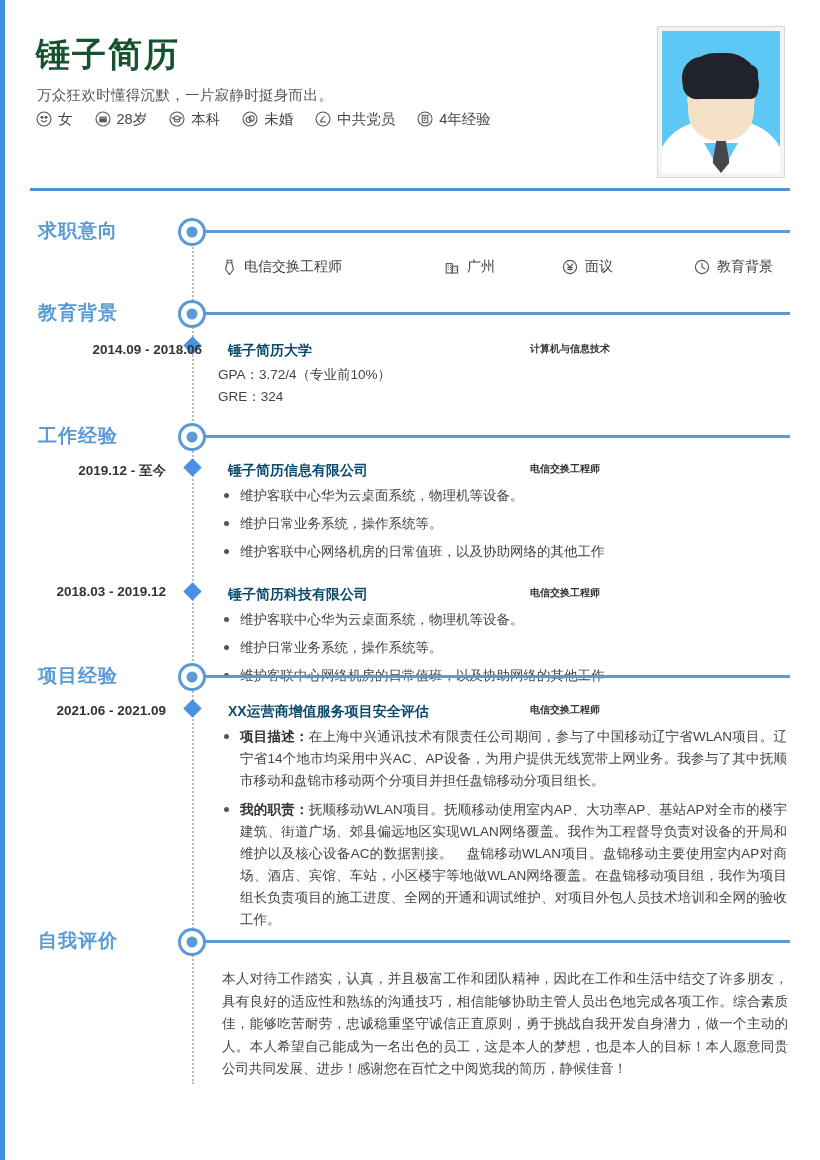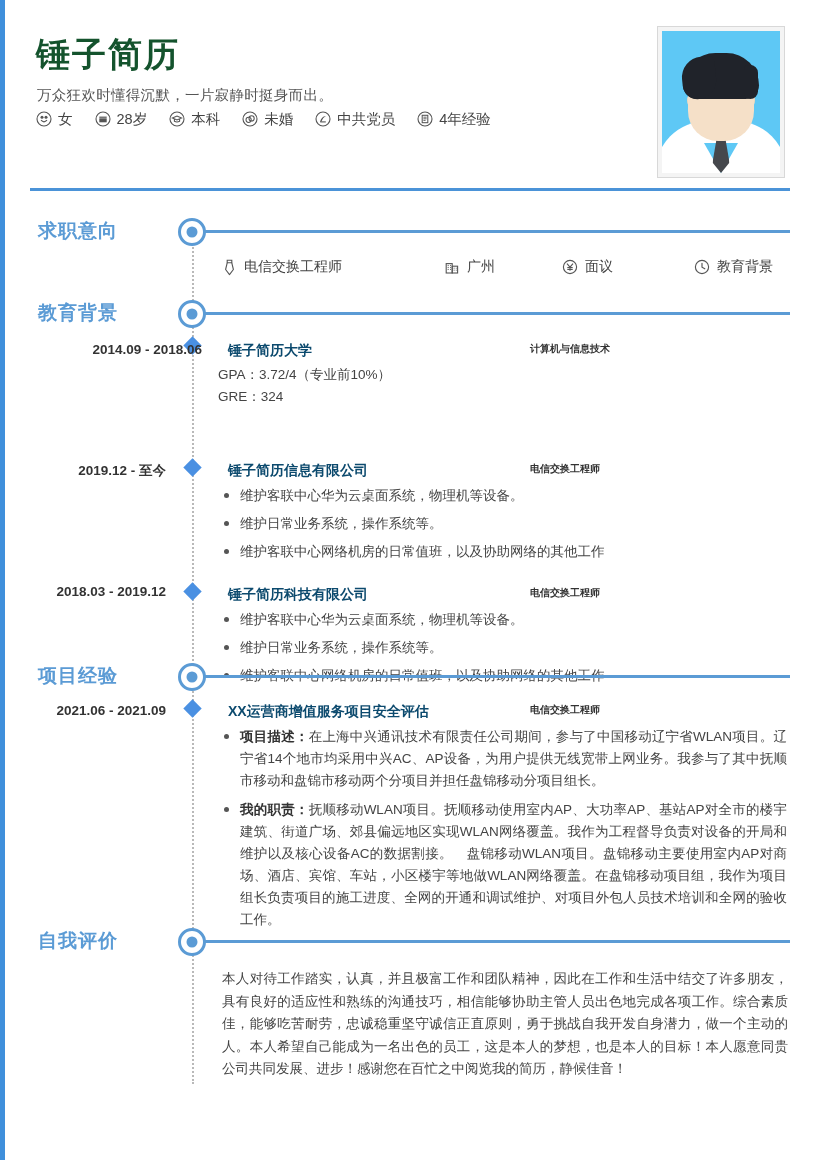--- a/index.html
+++ b/index.html
@@ -504,20 +504,25 @@
 
   <div>
     <div class="entry-diamond" style="top:339px;"></div>
     <div class="date-label" style="top:342px;padding-left:36px;">2014.09 - 2018.06</div>
     <div class="entry-title" style="top:342px;">锤子简历大学</div>
     <div class="entry-role" style="top:342px;">计算机与信息技术</div>
     <div class="entry-sub" style="top:366px;">GPA：3.72/4（专业前10%）</div>
     <div class="entry-sub" style="top:388px;">GRE：324</div>
   </div>
 
+  <div class="section-head" style="top:423px;">
+    <div class="section-title">工作经验</div>
+    <div class="section-marker"></div>
+    <div class="section-line"></div>
+  </div>
 
   <div>
     <div class="entry-diamond" style="top:461px;"></div>
     <div class="date-label" style="top:462px;">2019.12 - 至今</div>
     <div class="entry-title" style="top:462px;">锤子简历信息有限公司</div>
     <div class="entry-role" style="top:462px;">电信交换工程师</div>
     <ul class="bullets" style="top:485px;">
       <li>维护客联中心华为云桌面系统，物理机等设备。</li>
       <li>维护日常业务系统，操作系统等。</li>
       <li>维护客联中心网络机房的日常值班，以及协助网络的其他工作</li>

